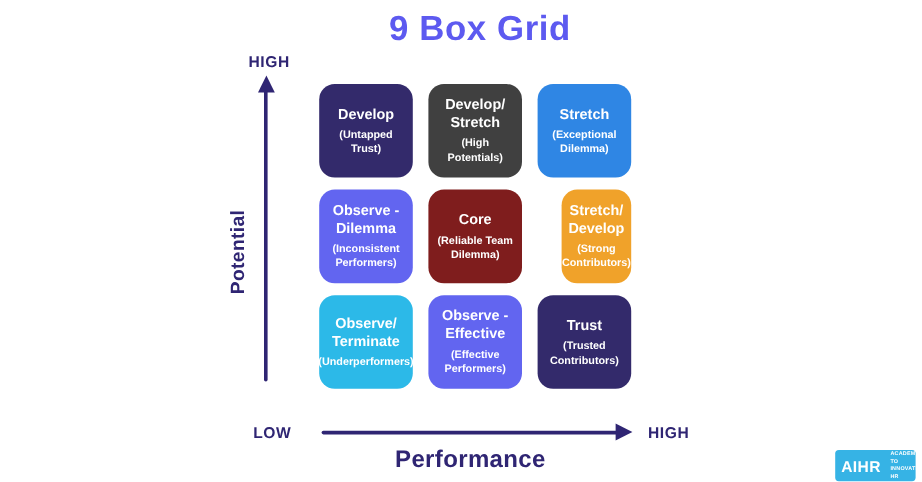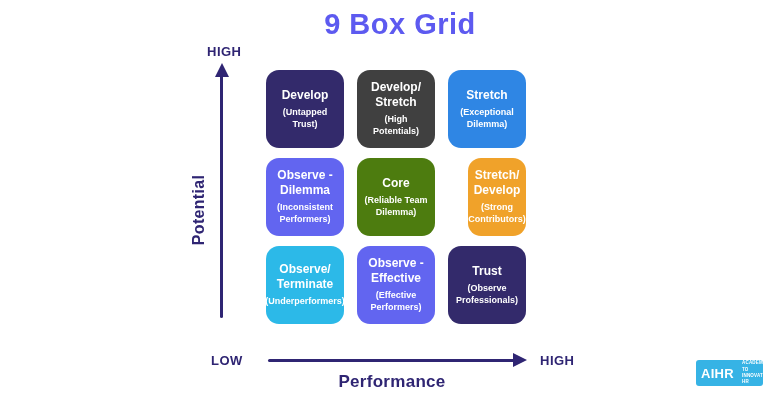--- a/index.html
+++ b/index.html
@@ -58,21 +58,21 @@
     border-top:7px solid transparent;border-bottom:7px solid transparent;
     border-left:14px solid var(--axis);
   }
   .x-high{
     position:absolute;left:540px;top:353px;
     font-size:13px;font-weight:800;color:var(--axis);letter-spacing:0.5px;
   }
   .x-label{
     position:absolute;left:268px;top:372px;width:248px;
     text-align:center;
-    font-size:17px;font-weight:800;color:var(--axis);letter-spacing:0.3px;
+    font-size:20px;font-weight:800;color:var(--axis);letter-spacing:0.3px;
   }
 
   
   .grid{
     position:absolute;left:266px;top:70px;
     display:grid;
     grid-template-columns:repeat(3,78px);
     grid-auto-rows:78px;
     column-gap:13px;row-gap:10px;
   }
@@ -87,21 +87,21 @@
     font-size:12px;font-weight:700;line-height:1.2;
     white-space:pre-line;
   }
   .box-sub{
     font-size:9px;font-weight:600;line-height:1.3;margin-top:5px;
     padding:0 2px;
   }
 
   
   .logo{
-    position:absolute;left:696px;top:360px;width:67px;height:26px;
+    position:absolute;left:696px;top:375px;width:67px;height:26px;
     border-radius:3px;
     display:flex;align-items:center;
     padding:0 5px;gap:4px;
   }
   .logo-brand{
     font-size:13px;font-weight:800;color:#fff;letter-spacing:0.3px;
   }
   .logo-divider{width:1px;height:14px;background:#fff;opacity:0.9;}
   .logo-tagline{
     display:flex;flex-direction:column;justify-content:center;
@@ -133,42 +133,42 @@
     </div>
     <div class="box" style="background: rgb(47, 134, 228);">
       <div class="box-title">Stretch</div>
       <div class="box-sub">(Exceptional Dilemma)</div>
     </div>
     <div class="box" style="background: rgb(98, 101, 240);">
       <div class="box-title">Observe -
 Dilemma</div>
       <div class="box-sub">(Inconsistent Performers)</div>
     </div>
-    <div class="box" style="background: #4d7c0f;">
+    <div class="box" style="background: #7f1d1d;">
       <div class="box-title">Core</div>
       <div class="box-sub">(Reliable Team Dilemma)</div>
     </div>
     <div class="box" style="background: rgb(240, 162, 42); margin-left: 20px;">
       <div class="box-title">Stretch/
 Develop</div>
       <div class="box-sub">(Strong Contributors)</div>
     </div>
     <div class="box" style="background: rgb(44, 185, 232);">
       <div class="box-title">Observe/
 Terminate</div>
       <div class="box-sub">(Underperformers)</div>
     </div>
     <div class="box" style="background: rgb(98, 101, 240);">
       <div class="box-title">Observe -
 Effective</div>
       <div class="box-sub">(Effective Performers)</div>
     </div>
     <div class="box" style="background: rgb(51, 42, 107);">
       <div class="box-title">Trust</div>
-      <div class="box-sub">(Observe Professionals)</div>
+      <div class="box-sub">(Trusted Contributors)</div>
     </div>
   </div>
 
   <div class="x-low">LOW</div>
   <div class="x-arrow-line"></div>
   <div class="x-arrow-head"></div>
   <div class="x-high">HIGH</div>
   <div class="x-label">Performance</div>
 
   <div class="logo" style="background: rgb(54, 179, 229);">

